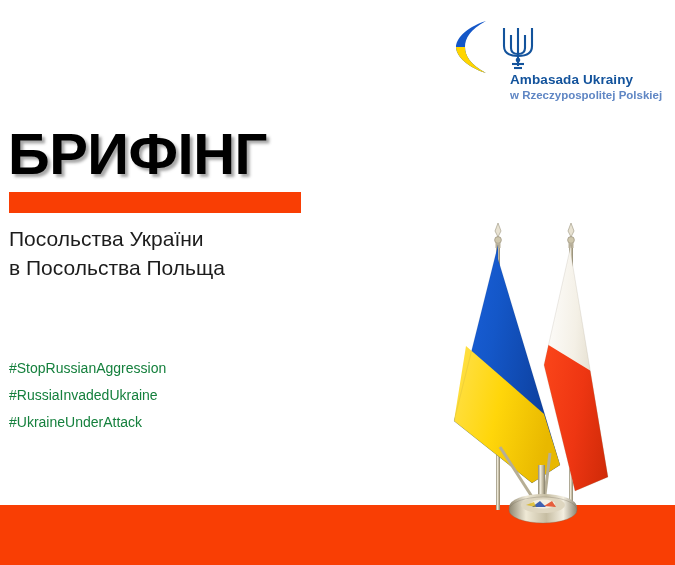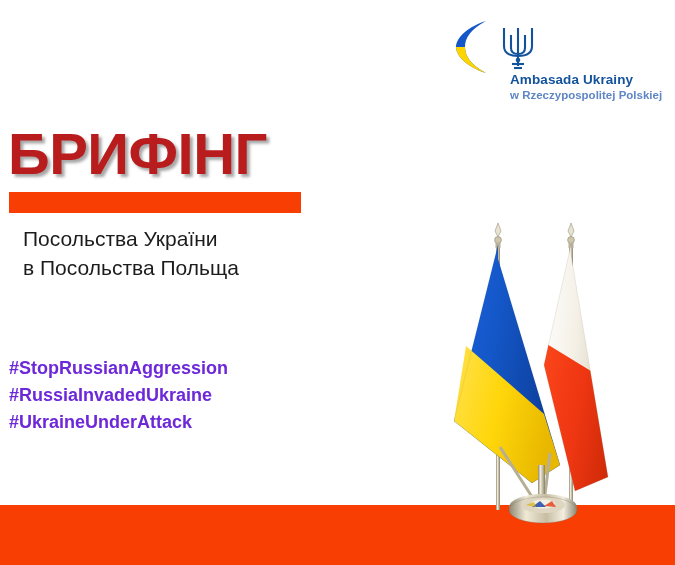--- a/index.html
+++ b/index.html
@@ -73,58 +73,58 @@
     white-space: nowrap;
   }
 
   
   .headline {
     position: absolute;
     left: 8px;
     top: 123px;
     font-size: 58px;
     font-weight: bold;
-    color: #b91c1c;
+    color: #000000;
     letter-spacing: -0.5px;
     line-height: 62px;
     text-shadow: 3px 3px 3px rgba(60,60,60,0.45);
     white-space: nowrap;
   }
 
   
   .rule {
     position: absolute;
     left: 9px;
     top: 192px;
     width: 292px;
     height: 21px;
     background: #f93e04;
   }
 
   
   .subtitle {
     position: absolute;
-    left: 23px;
+    left: 9px;
     top: 224px;
     font-size: 21px;
     color: #1c1c1c;
     line-height: 29px;
     font-weight: normal;
   }
   .subtitle div { white-space: nowrap; }
 
   
   .hashtags {
     position: absolute;
     left: 9px;
     top: 355px;
-    font-size: 18px;
-    color: #6d28d9;
+    font-size: 14px;
+    color: #15803d;
     line-height: 27px;
-    font-weight: bold;
+    font-weight: normal;
   }
   .hashtags div { white-space: nowrap; }
 
   
   .flags {
     position: absolute;
     left: 440px;
     top: 215px;
     width: 235px;
     height: 345px;

